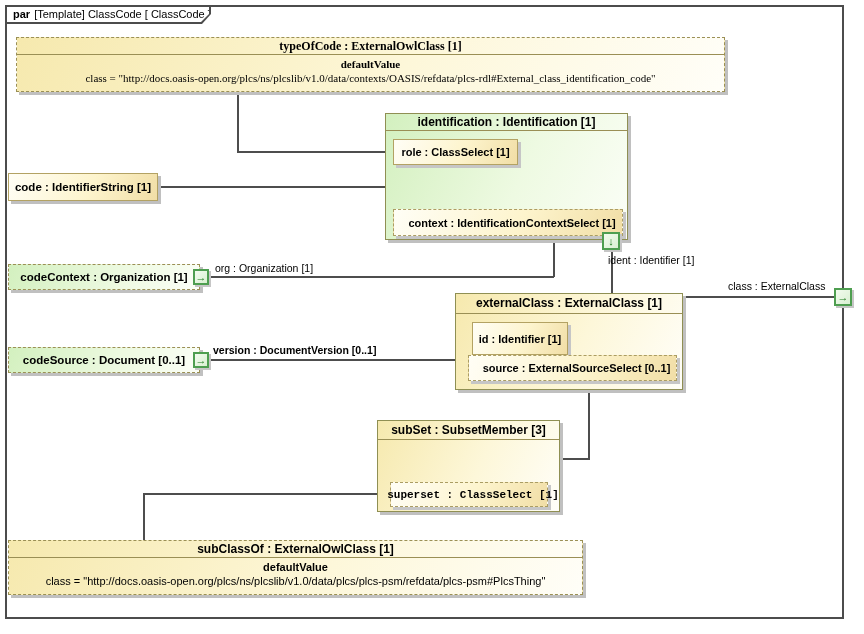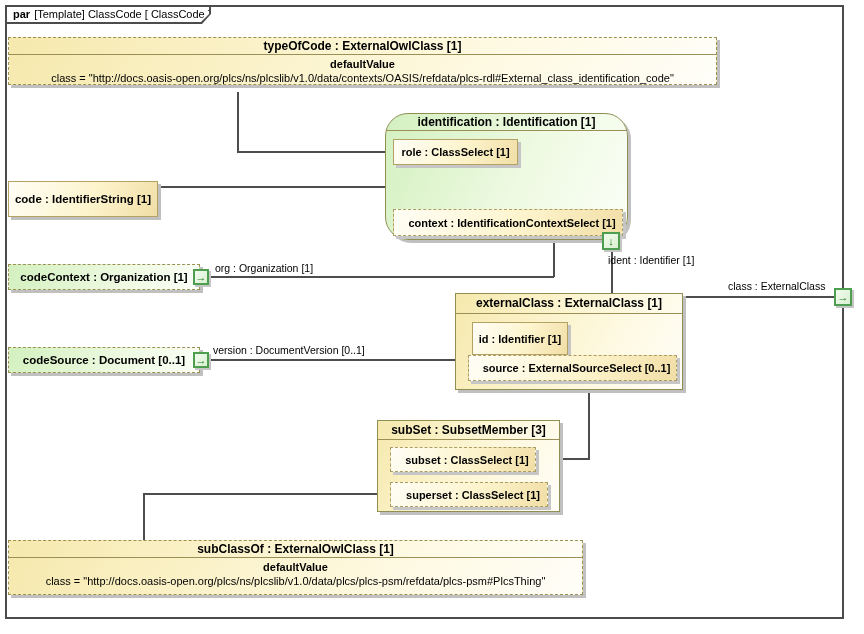--- a/index.html
+++ b/index.html
@@ -19,21 +19,21 @@
   
   .hline,.vline{position:absolute;background:#4d4d4d;}
   .hline{height:1.5px;}
   .vline{width:1.5px;}
   .lbl{position:absolute;font-size:10.5px;white-space:nowrap;background:transparent;}
   
   .box{position:absolute;border:1px solid #8f8f53;box-sizing:border-box;
     box-shadow:3px 3px 0 0 #c0c0c0;}
   .box.dashed{border-style:dashed;border-color:#9b9055;}
   .box.yellow{background:linear-gradient(115deg,#f6e9ae 0%,#fdf7d9 55%,#fffef8 100%);}
-  .box.green{background:linear-gradient(115deg,#d3f0bf 0%,#eefae2 55%,#fbfef7 100%);border-radius:23px;}
+  .box.green{background:linear-gradient(115deg,#d3f0bf 0%,#eefae2 55%,#fbfef7 100%);}
   .btitle{font-weight:bold;font-size:12px;text-align:center;line-height:16px;
     border-bottom:1px solid #9a8f55;white-space:nowrap;overflow:visible;}
   .bodycomp{text-align:center;}
   .complabel{font-weight:bold;font-size:11px;line-height:14px;margin-top:2px;}
   .compvalue{font-size:11px;line-height:14px;white-space:nowrap;}
   
   .prop{position:absolute;border:1px solid #b3a263;box-sizing:border-box;
     background:linear-gradient(115deg,#fffef6 0%,#fdf4cd 55%,#f1deA6 100%);
     font-weight:bold;font-size:11px;display:flex;align-items:center;justify-content:center;
     white-space:nowrap;box-shadow:3px 3px 0 0 #c6c6c6;}
@@ -79,43 +79,43 @@
 
   <div class="hline" style="left:683px;top:296px;width:152px;"></div>
 
   <div class="vline" style="left:588px;top:390px;height:70px;"></div>
   <div class="hline" style="left:536px;top:458px;width:53px;"></div>
 
   <div class="hline" style="left:143px;top:493px;width:247px;"></div>
   <div class="vline" style="left:143px;top:493px;height:47px;"></div>
 
   <div class="lbl" style="left:215px;top:262px;">org : Organization [1]</div>
-  <div class="lbl" style="left:213px;top:344px;">version : DocumentVersion [0..1]</div>
+  <div class="lbl" style="left:213px;top:344px;font-weight:bold;">version : DocumentVersion [0..1]</div>
   <div class="lbl" style="left:608px;top:254px;">ident : Identifier [1]</div>
   <div class="lbl" style="left:728px;top:280px;">class : ExternalClass</div>
 
-  <div class="box yellow dashed" style="left:8px;top:37px;width:709px;height:48px;">
+  <div class="box yellow dashed" style="left:16px;top:37px;width:709px;height:55px;font-family:Liberation Serif, serif;">
     <div class="btitle">typeOfCode : ExternalOwlClass [1]</div>
     <div class="bodycomp">
       <div class="complabel">defaultValue</div>
       <div class="compvalue">class = "http://docs.oasis-open.org/plcs/ns/plcslib/v1.0/data/contexts/OASIS/refdata/plcs-rdl#External_class_identification_code"</div>
     </div>
   </div>
 
   <div class="box green" style="left:385px;top:113px;width:243px;height:127px;">
     <div class="btitle">identification : Identification [1]</div>
   </div>
   <div class="prop" style="left:393px;top:139px;width:125px;height:26px;">role : ClassSelect [1]</div>
   <div class="prop dashed" style="left:393px;top:209px;width:230px;height:27px;">context : IdentificationContextSelect [1]</div>
 
   <div class="port" style="left:602px;top:232px;width:18px;height:18px;">
     <span>↓</span>
   </div>
 
-  <div class="part-row cream" style="left:8px;top:173px;width:150px;height:36px;margin-top:8px;">code : IdentifierString [1]</div>
+  <div class="part-row cream" style="left:8px;top:173px;width:150px;height:28px;">code : IdentifierString [1]</div>
 
   <div class="part-row green dashed" style="left:8px;top:264px;width:192px;height:26px;">codeContext : Organization [1]</div>
   <div class="port" style="left:193px;top:269px;width:16px;height:16px;">
     <span>→</span>
   </div>
 
   <div class="part-row green dashed" style="left:8px;top:347px;width:192px;height:26px;">codeSource : Document [0..1]</div>
   <div class="port" style="left:193px;top:352px;width:16px;height:16px;">
     <span>→</span>
   </div>
@@ -126,22 +126,21 @@
   <div class="prop" style="left:472px;top:322px;width:96px;height:33px;">id : Identifier [1]</div>
   <div class="prop dashed" style="left:468px;top:355px;width:209px;height:26px;">source : ExternalSourceSelect [0..1]</div>
 
   <div class="port" style="left:834px;top:288px;width:18px;height:18px;">
     <span>→</span>
   </div>
 
   <div class="box yellow" style="left:377px;top:420px;width:183px;height:92px;">
     <div class="btitle" style="line-height:18px;">subSet : SubsetMember [3]</div>
   </div>
-  <div class="prop dashed" style="left:390px;top:447px;width:146px;height:25px;">subset : ClassSelect [1]</div>
-  <div class="prop dashed" style="left:390px;top:482px;width:158px;height:25px;">superset : ClassSelect [1]</div>
+  <div class="prop dashed" style="left:390px;top:482px;width:158px;height:25px;font-family:Liberation Mono, monospace;">superset : ClassSelect [1]</div>
 
   <div class="box yellow dashed" style="left:8px;top:540px;width:575px;height:55px;">
     <div class="btitle">subClassOf : ExternalOwlClass [1]</div>
     <div class="bodycomp">
       <div class="complabel">defaultValue</div>
       <div class="compvalue">class = "http://docs.oasis-open.org/plcs/ns/plcslib/v1.0/data/plcs/plcs-psm/refdata/plcs-psm#PlcsThing"</div>
     </div>
   </div>
 
 </div>

